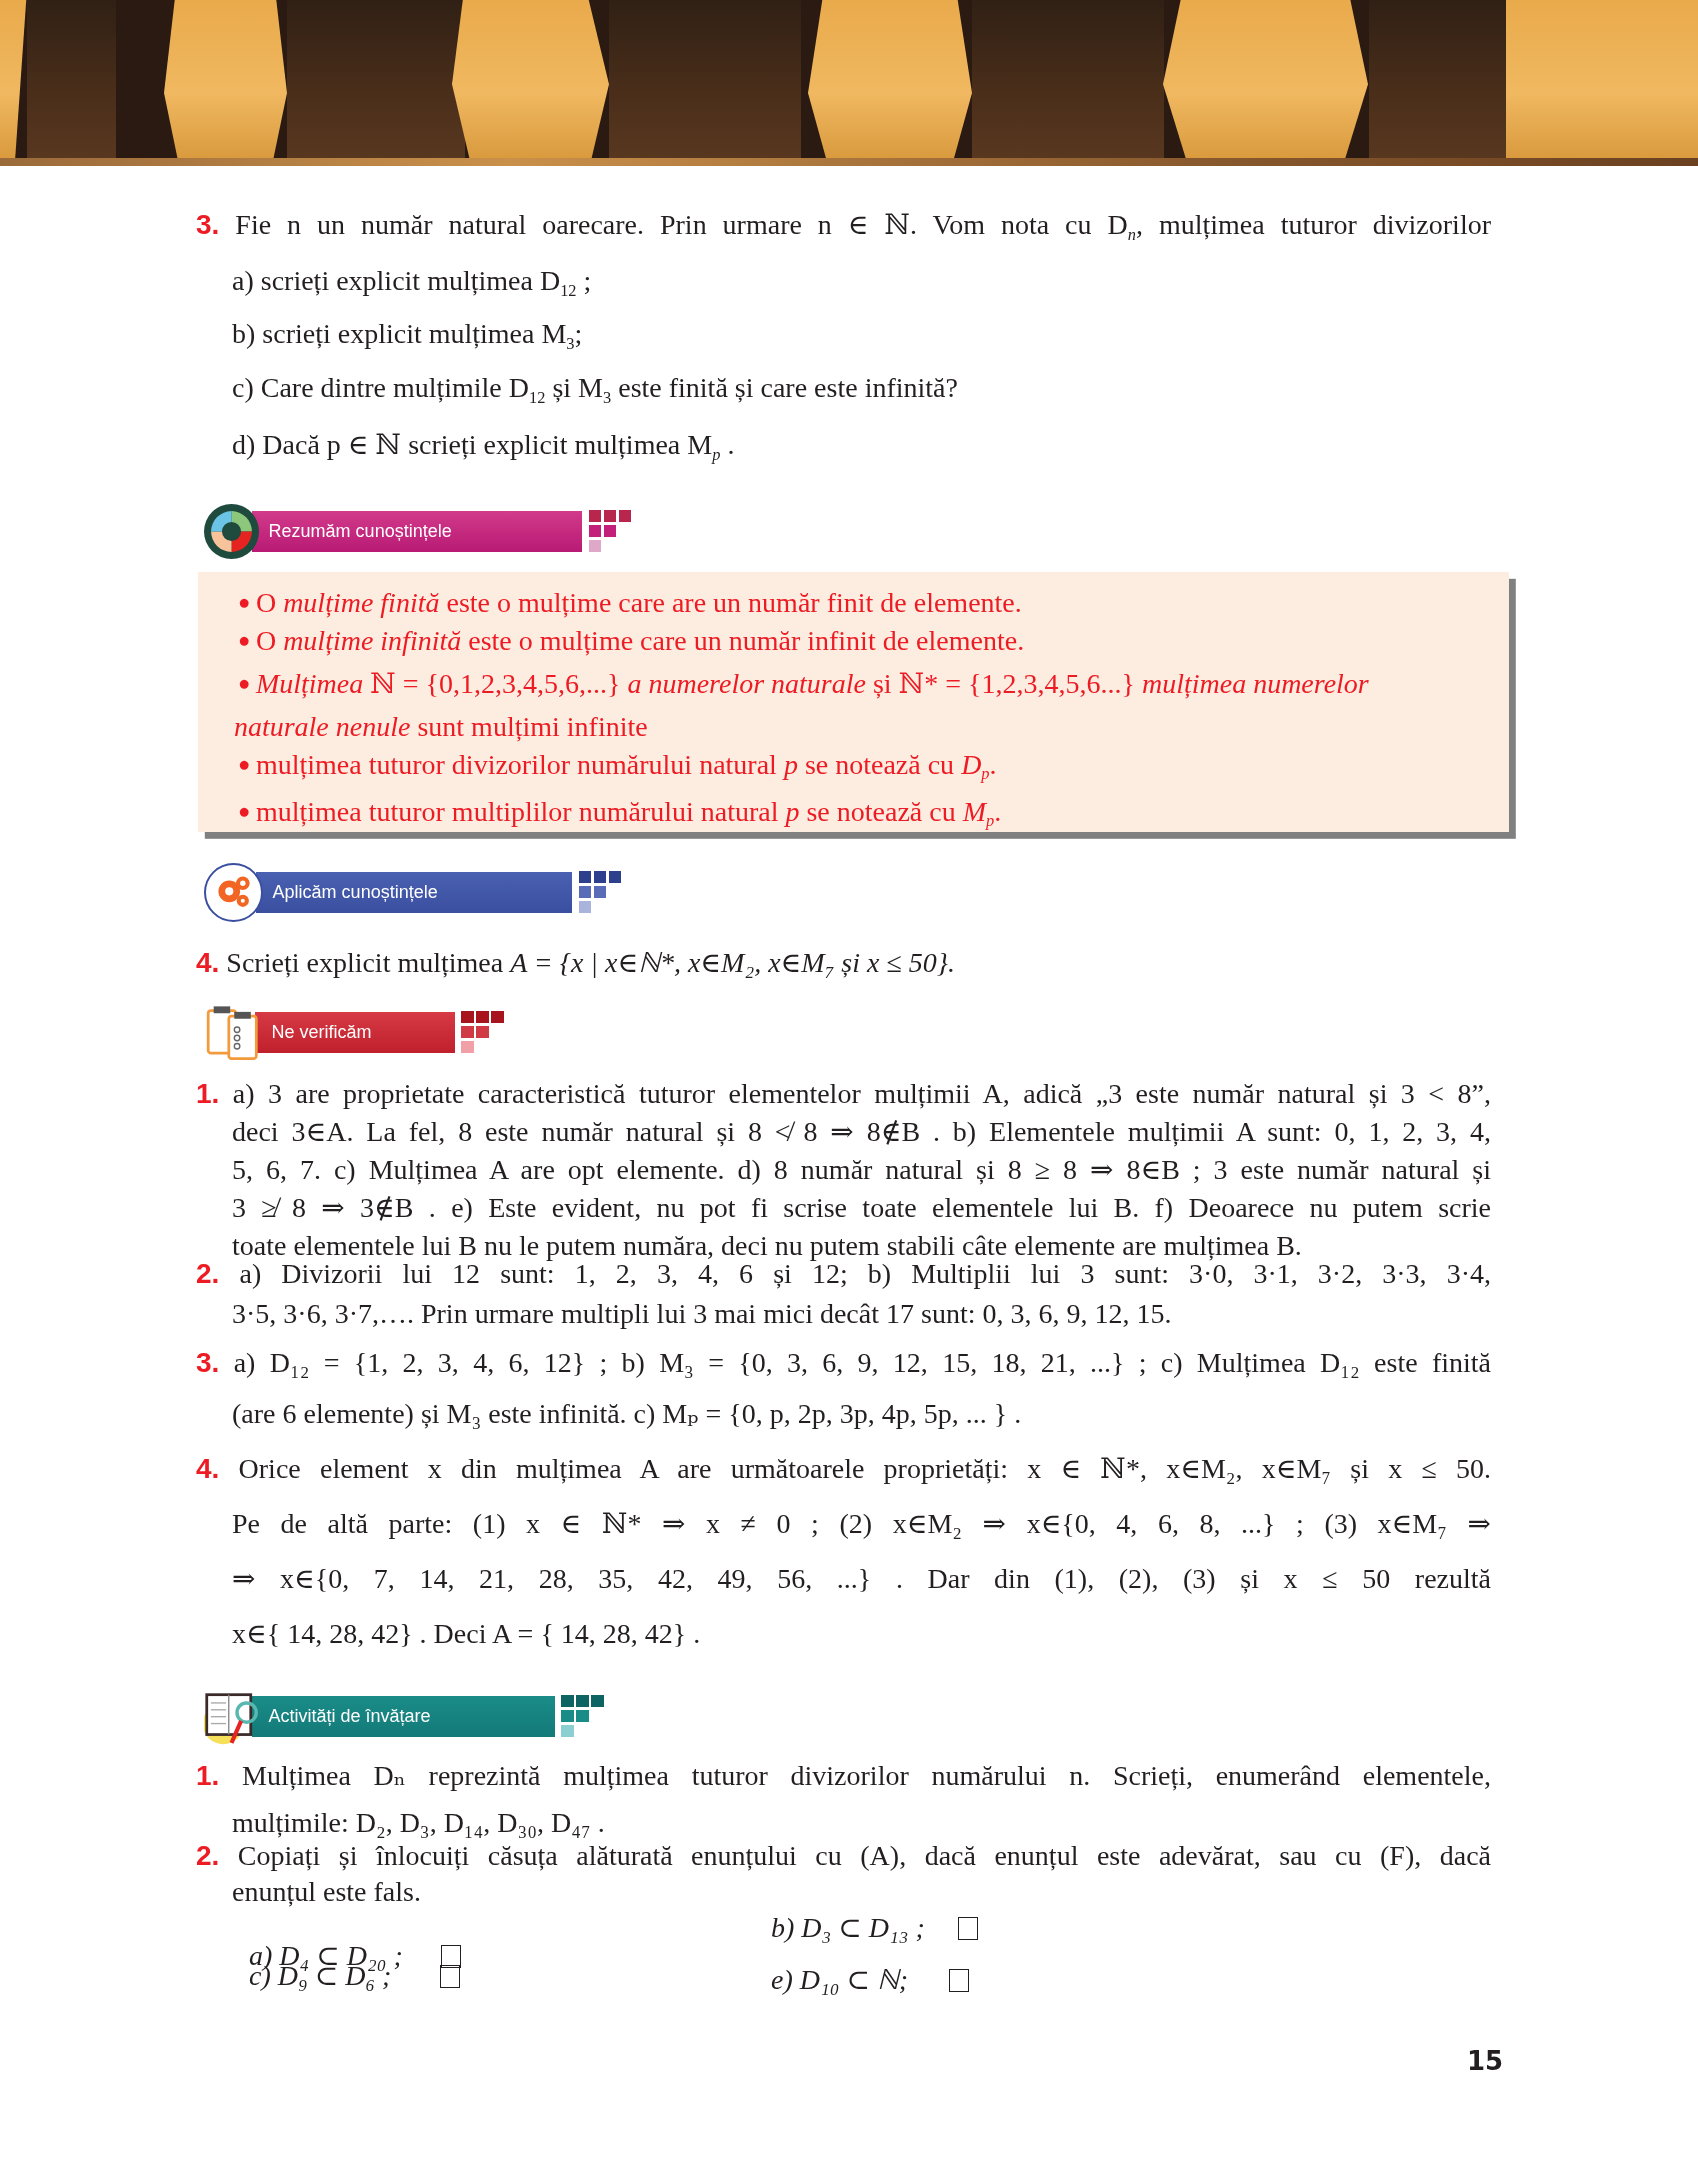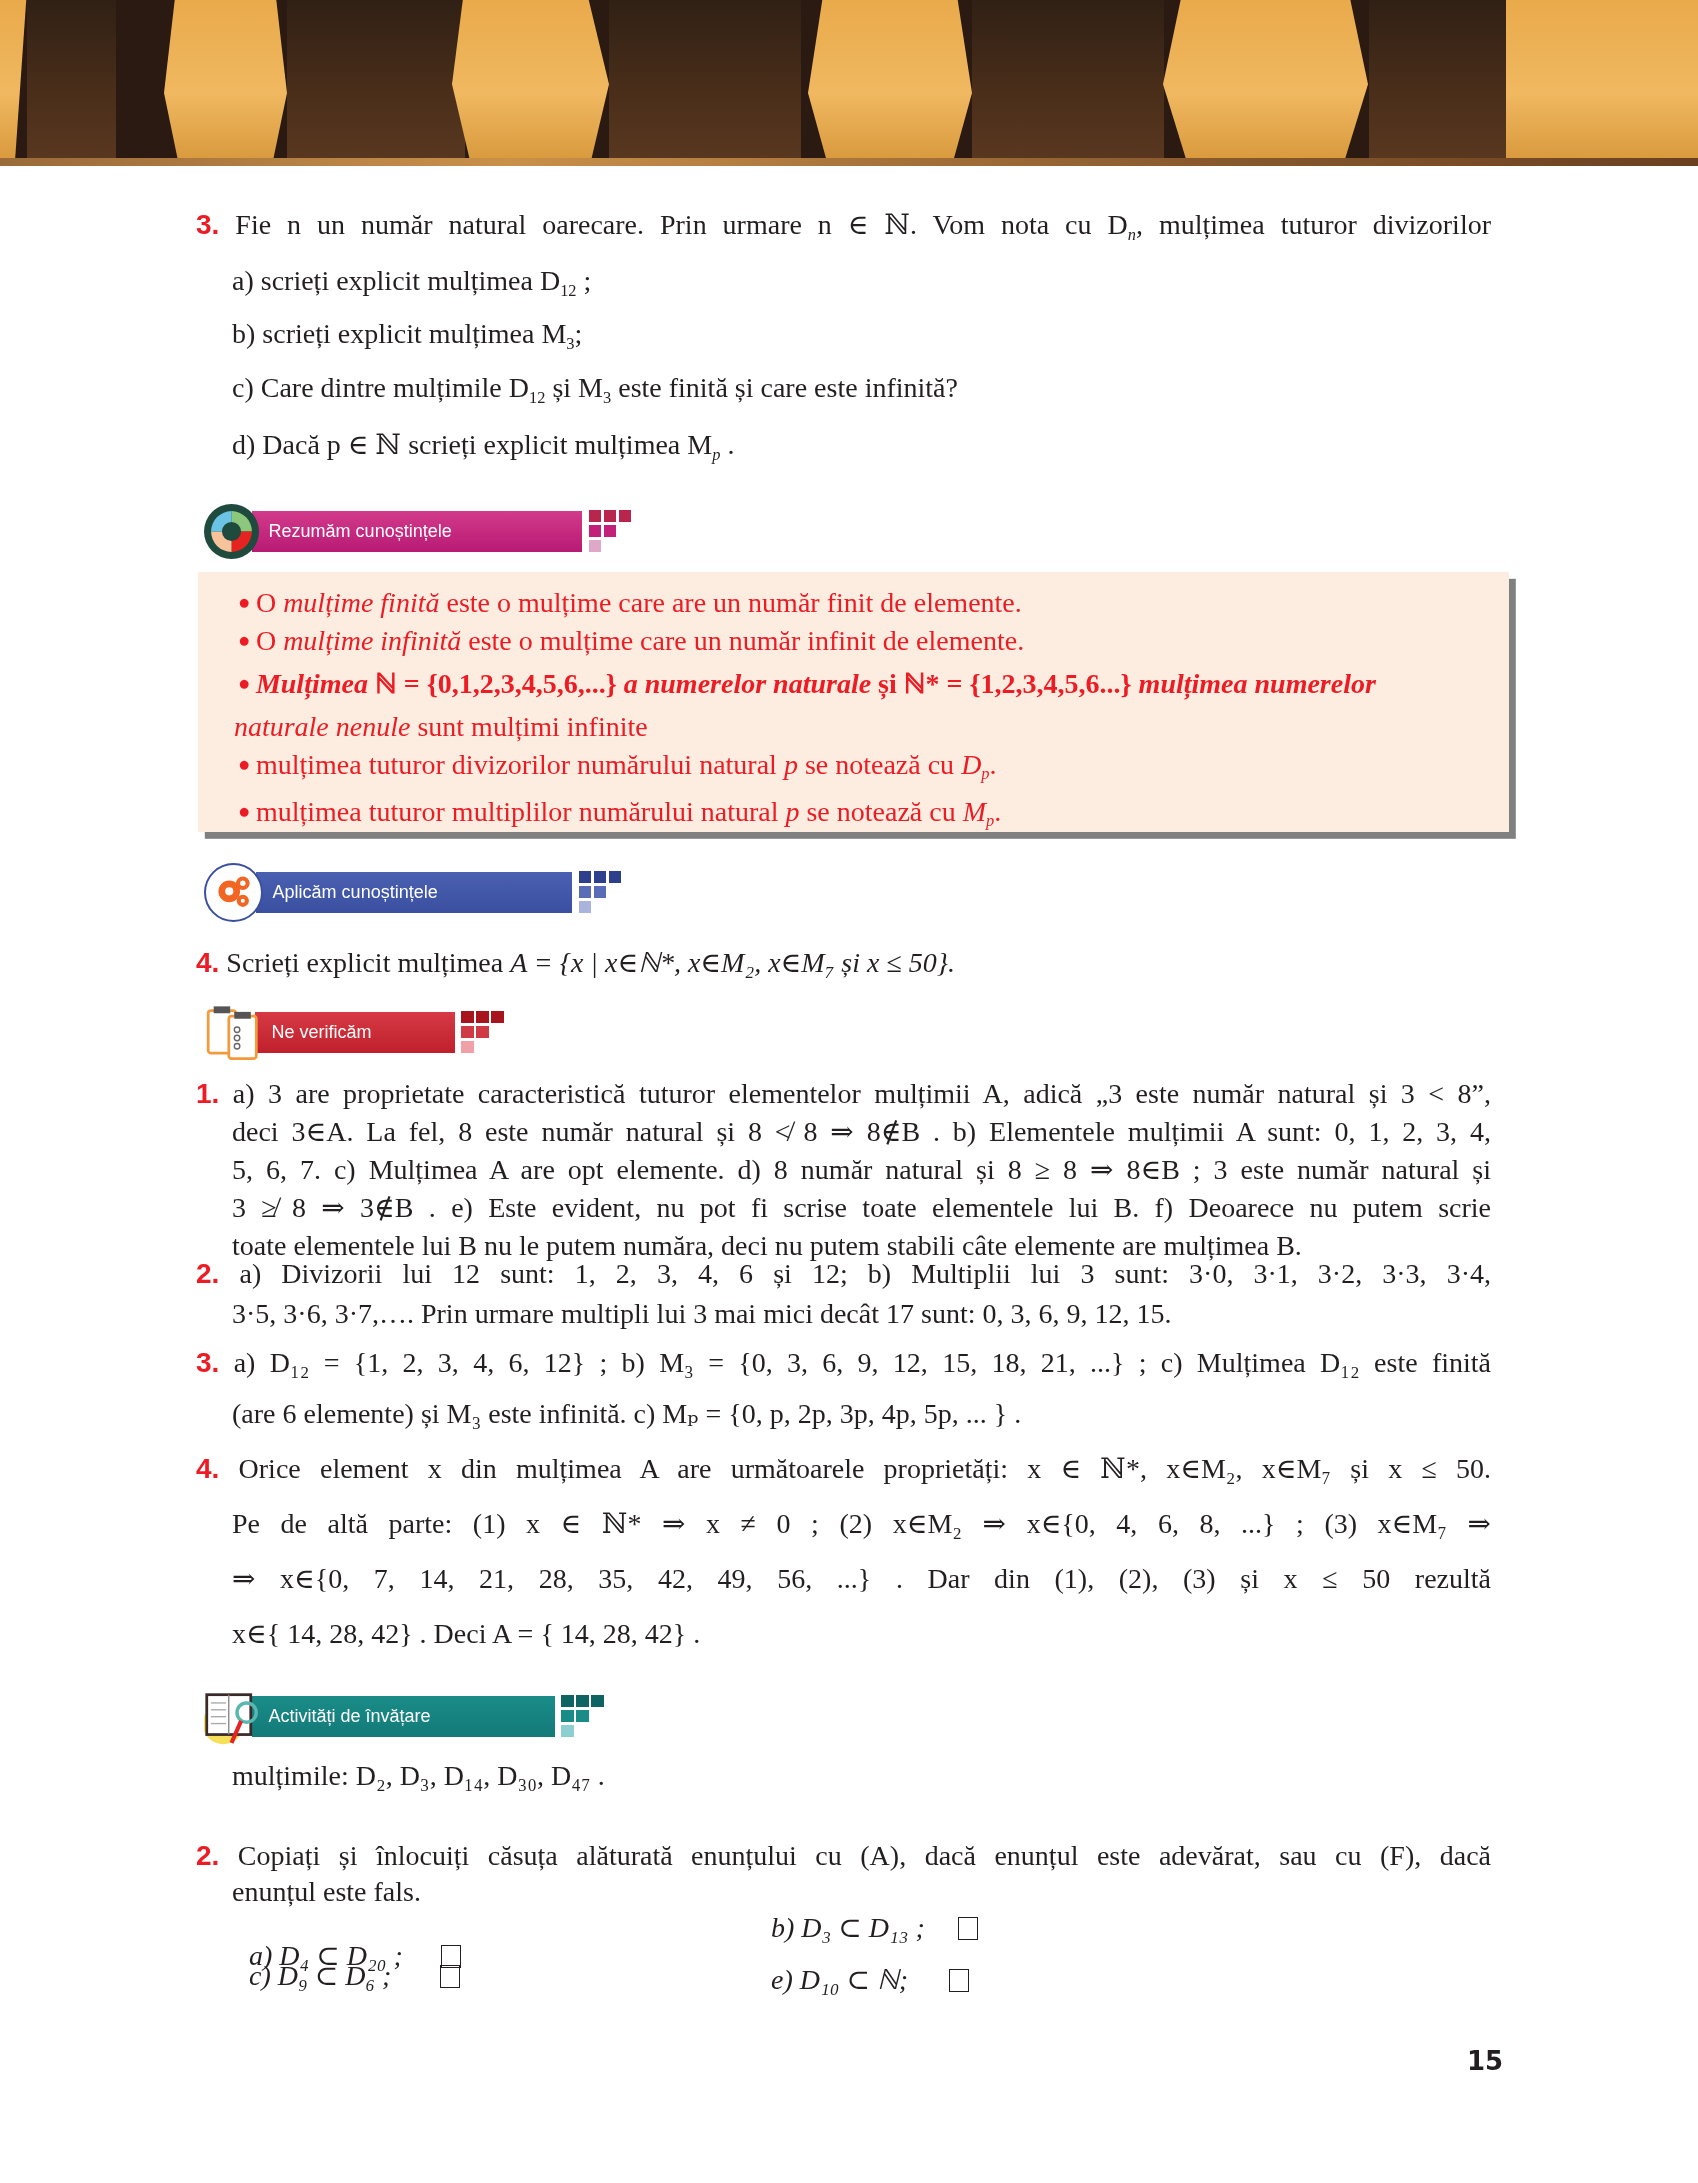--- a/index.html
+++ b/index.html
@@ -116,21 +116,21 @@
     <span style="background:#e0a8c8"></span>
       <span></span>
       <span></span>
   </div>
 </div>
 
 <div class="summary">
   <div class="txt">
     <div class="row"><span class="bullet">●</span><span>O </span><i>mulțime finită</i><span> este o mulțime care are un număr finit de elemente.</span></div>
     <div class="row"><span class="bullet">●</span><span>O </span><i>mulțime infinită</i><span> este o mulțime care un număr infinit de elemente.</span></div>
-    <div class="row" style="line-height:49px;font-weight:bold;"><span class="bullet">●</span><i>Mulțimea</i> <span>ℕ = {0,1,2,3,4,5,6,...}</span><i> a numerelor naturale </i><span>și </span><span>ℕ* = {1,2,3,4,5,6...}</span><i> mulțimea numerelor</i></div>
+    <div class="row" style="line-height:49px;"><span class="bullet">●</span><i>Mulțimea</i> <span>ℕ = {0,1,2,3,4,5,6,...}</span><i> a numerelor naturale </i><span>și </span><span>ℕ* = {1,2,3,4,5,6...}</span><i> mulțimea numerelor</i></div>
     <div class="row" style="margin-left:-4.1px;"><i>naturale nenule</i><span> sunt mulțimi infinite</span></div>
     <div class="row"><span class="bullet">●</span><span>mulțimea tuturor divizorilor numărului natural </span><i>p</i><span> se notează cu </span><i>D</i><sub class="it">p</sub><span>.</span></div>
     <div class="row"><span class="bullet">●</span><span>mulțimea tuturor multiplilor numărului natural </span><i>p</i><span> se notează cu </span><i>M</i><sub class="it">p</sub><span>.</span></div>
   </div>
 </div>
 
 <div class="sec" style="left:204px;top:861px;">
   <div class="iconwrap" style="background:#ffffff;border:2.1px solid #3a4fa0;">
     <svg width="42" height="42" viewBox="0 0 62 62">
       <circle cx="24" cy="30" r="16" fill="#f26522"></circle>
@@ -242,20 +242,21 @@
     <span style="background:#1a8c88"></span>
       <span style="background:#1a8c88"></span>
       <span></span>
     <span style="background:#8ccfd0"></span>
       <span></span>
       <span></span>
   </div>
 </div>
 
 <div class="para" style="top:1752px;line-height:47px;">
+  <div class="line just"><span class="num">1.</span> <span>Mulțimea Dₙ reprezintă mulțimea tuturor divizorilor numărului n. Scrieți, enumerând elementele,</span></div>
   <div class="line indent">mulțimile: D₂, D₃, D₁₄, D₃₀, D₄₇ .</div>
 </div>
 
 <div class="para" style="top:1838px;line-height:36px;">
   <div class="line just"><span class="num">2.</span> <span>Copiați și înlocuiți căsuța alăturată enunțului cu (A), dacă enunțul este adevărat, sau cu (F), dacă</span></div>
   <div class="line indent">enunțul este fals.</div>
 </div>
 
 <div class="tf" style="left:249px;top:1907px;margin-top:28px;">
   <span class="it">a) D₄ ⊂ D₂₀ ;</span>

